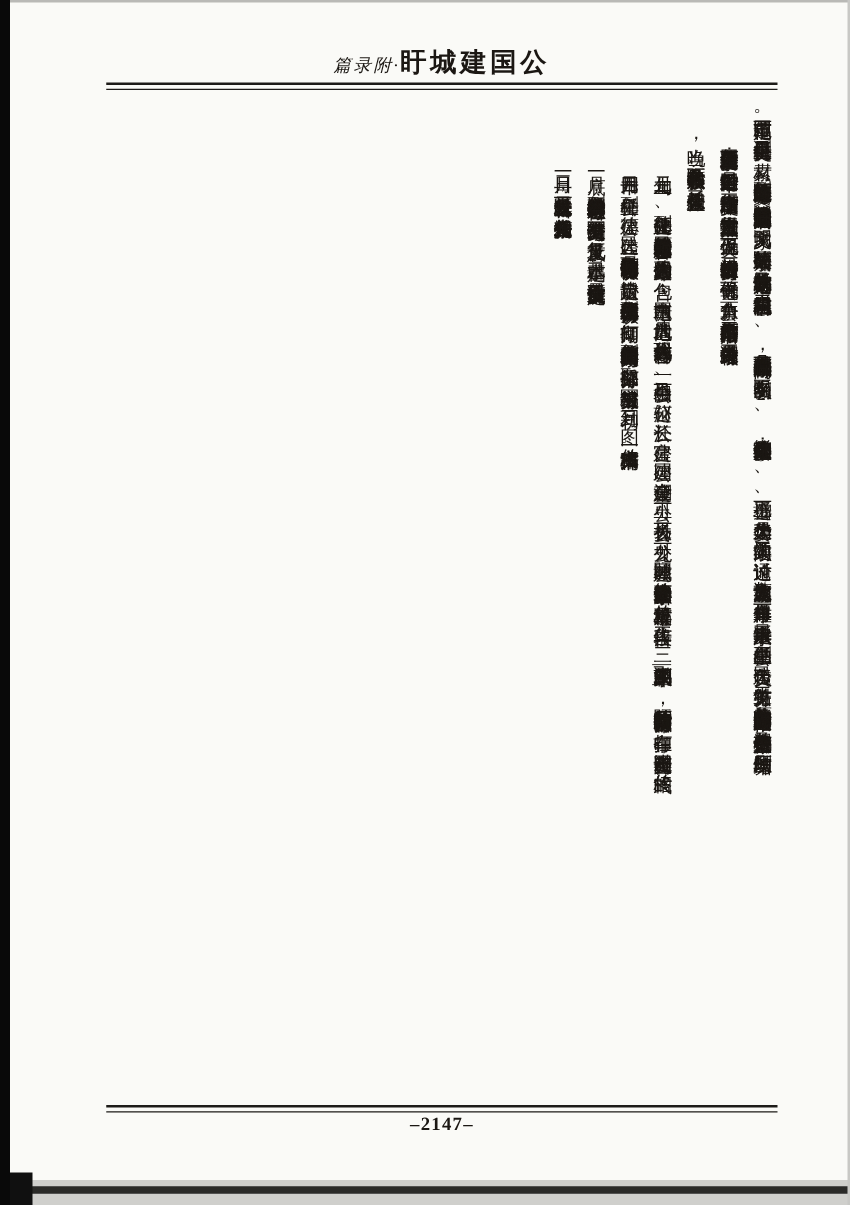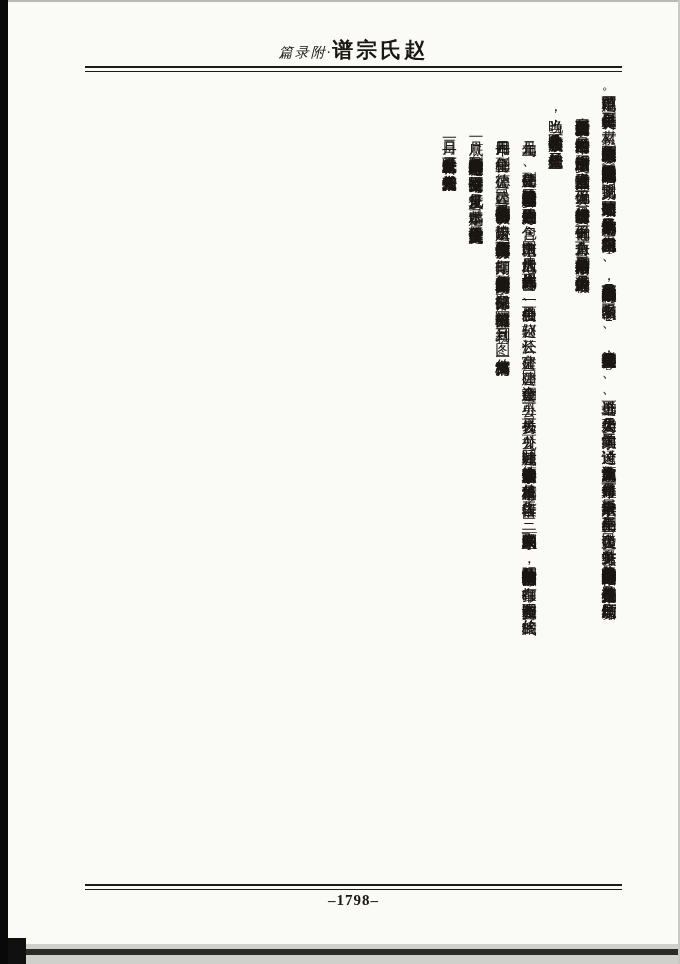--- a/index.html
+++ b/index.html
@@ -59,30 +59,30 @@
 <body>
 
 <div class="scan-edge-top"></div>
 <div class="scan-band-bottom"></div>
 <div class="scan-line-bottom"></div>
 <div class="scan-corner"></div>
 <div class="scan-edge-left"></div>
 <div class="scan-edge-right"></div>
 
 <div class="header">
-  <span class="prefix">篇录附·</span><span class="main">谱宗氏赵</span>
+  <span class="prefix">篇录附·</span><span class="main">盱城建国公</span>
 </div>
 
 <div class="rule top"></div>
 
 <div class="text-block">
     <p class="continuation">范围定稿即可。副主任星三公提供史料、素材，副主任建德公执笔写的《白水塘考略》、《赵氏宗祠记略》以及建民公重新修改过的《溯源启后》、《文明家风》，建德公写的《读谱须知》，以及族人的诗文都作了讨论定稿。对于完善组织机构问题：1、凡是捐资五百元以上的族人都可作特邀顾问，不受名额限制；2、增选建富公为续修委员会副主任；3、增选可玉公、建华公为委员。关于续字问题，通过讨论，大多数认为族人有愿望，而且百年难得一修，最后决定再续十六字，由副主任星三公、建民公负责。关于财务结算，原各片收的入谱费除去开支的都迅速到财务主管处结帐，捐资及各片订谱费都先缴上来，以便与印刷厂结算。</p>
     <p class="body">主任建国公最后对下步工作提出要求：一是对经过一审再审的图传，再进行一次审核后送交印刷厂，对重点人物进行重点抽查，确保万无一失。二是进一步抓好宗谱的征订与收费，确保七百套，力争八百套。三是春节后待印刷厂打印稿出来后，再抽调人员进行集中校对。</p>
     <p class="body">当晚，盱眙两名县领导本族族人长春公、长桂公慰问了全体主任。</p>
     <p class="entry">元月上旬　一、副主任建德公、建民公对原先的白水塘范围示意图进行扩容修改，确定为族人居住分布图，包含：白水塘范围，八大门世居地，现代族人居住分布等内容。二、由马坝可金公、赵轲公、长江公、建富公、建国公、金湖建章公、可玉公、天长可扬公、可龙公、盱城建国公、建德公等十余人参加的宗谱世系图、传草稿校对近半月，工作告一段落。三、由鸿飞牵头联系的印刷厂——盱眙劳动印刷厂开始接收宗谱部分材料试打印，在打印中，进一步调整完善图、传的格式。</p>
     <p class="entry">元月十四日　副主任样公、建德公、建民公，委员鸿飞与劳动印刷厂进一步讨论印刷装订协议。协议敲定后，由副主任建德公代理与厂方签订了协议。打印期间，副主任建德公集中精力督促印刷厂抓紧时间，采取打印一部分，交编写组校对一部分，到三月初，图、传文稿出齐第一稿清样。</p>
     <p class="entry">一月底　副主任建民公对征集来的排字定例材料进行综合，并提交编写组不断讨论，反复征求意见，已基本定稿，准备最后提交主任会议研究决定。</p>
     <p class="entry">二月一日　天长安乐可龙公来盱送材料，并上缴安乐片捐款一仟八佰元。</p>
   </div>
 
 <div class="rule bottom"></div>
 
-<div class="page-number">–1798–</div>
+<div class="page-number">–2147–</div>
 
 </body></html>

